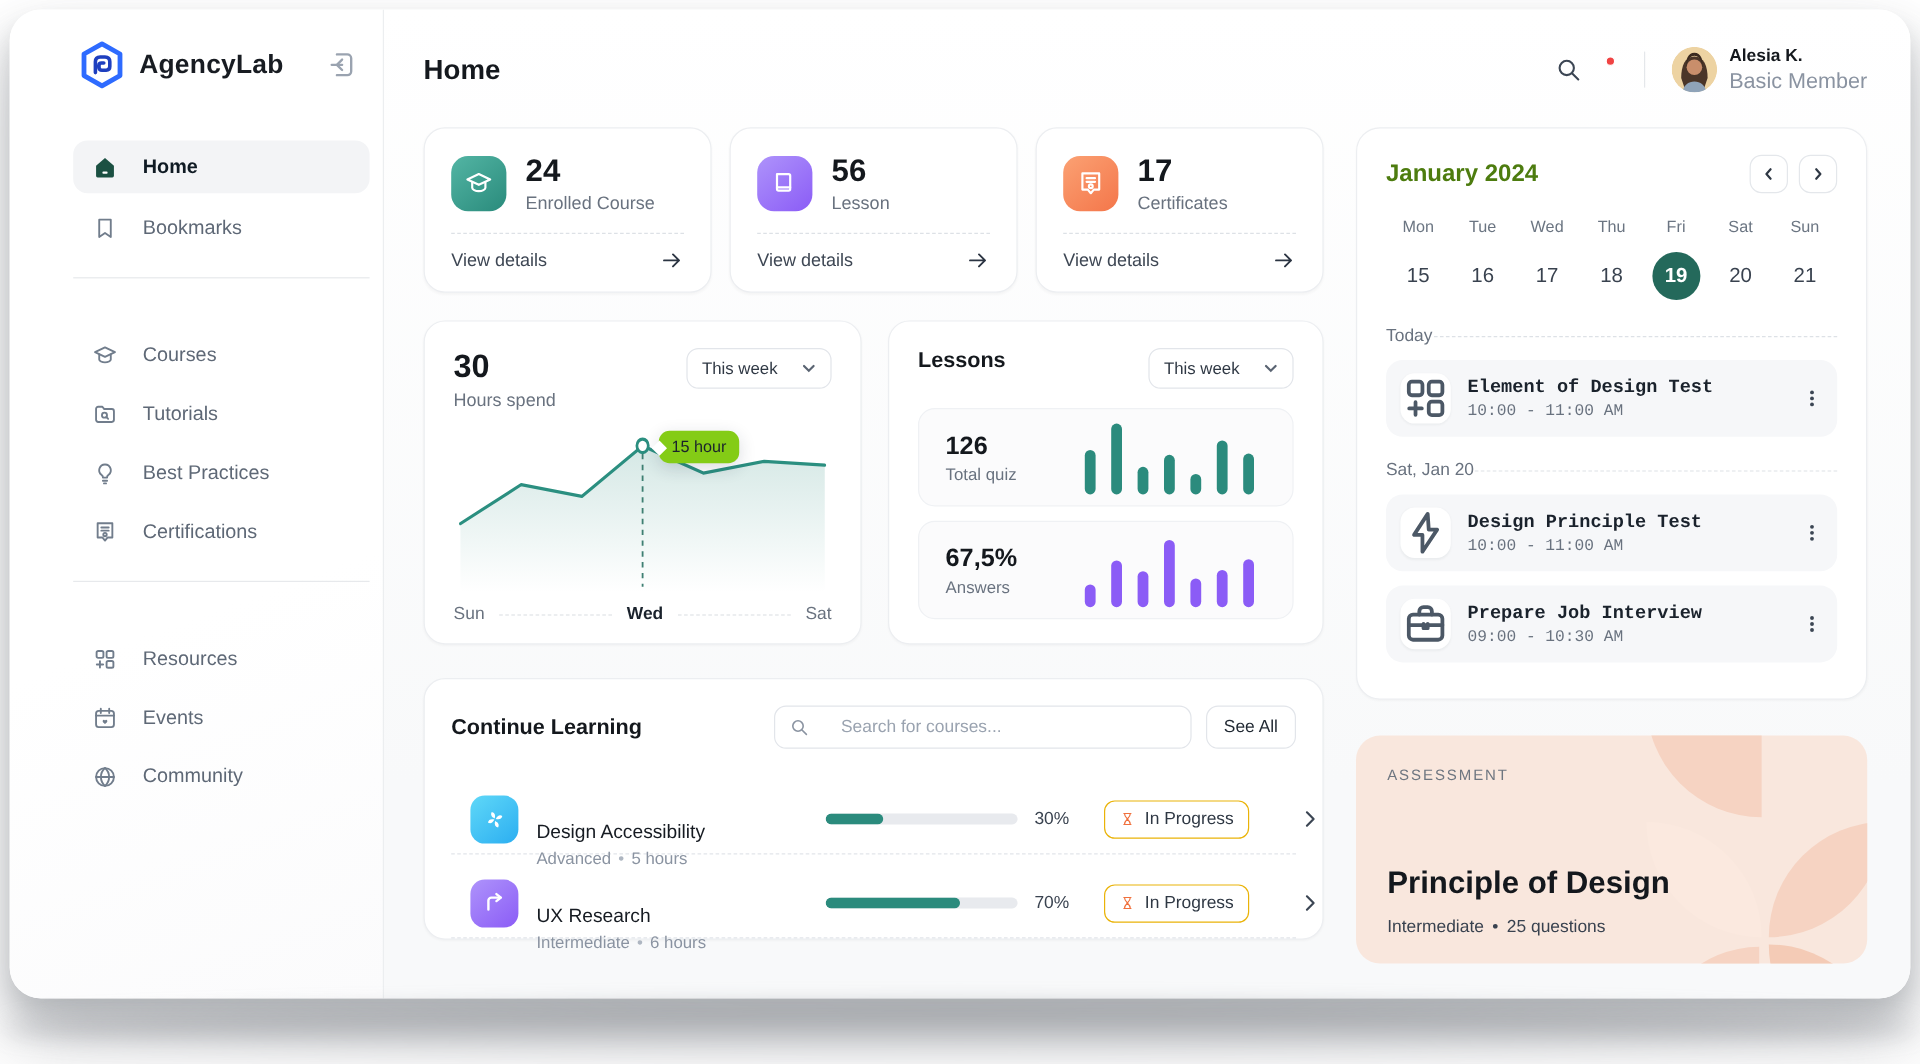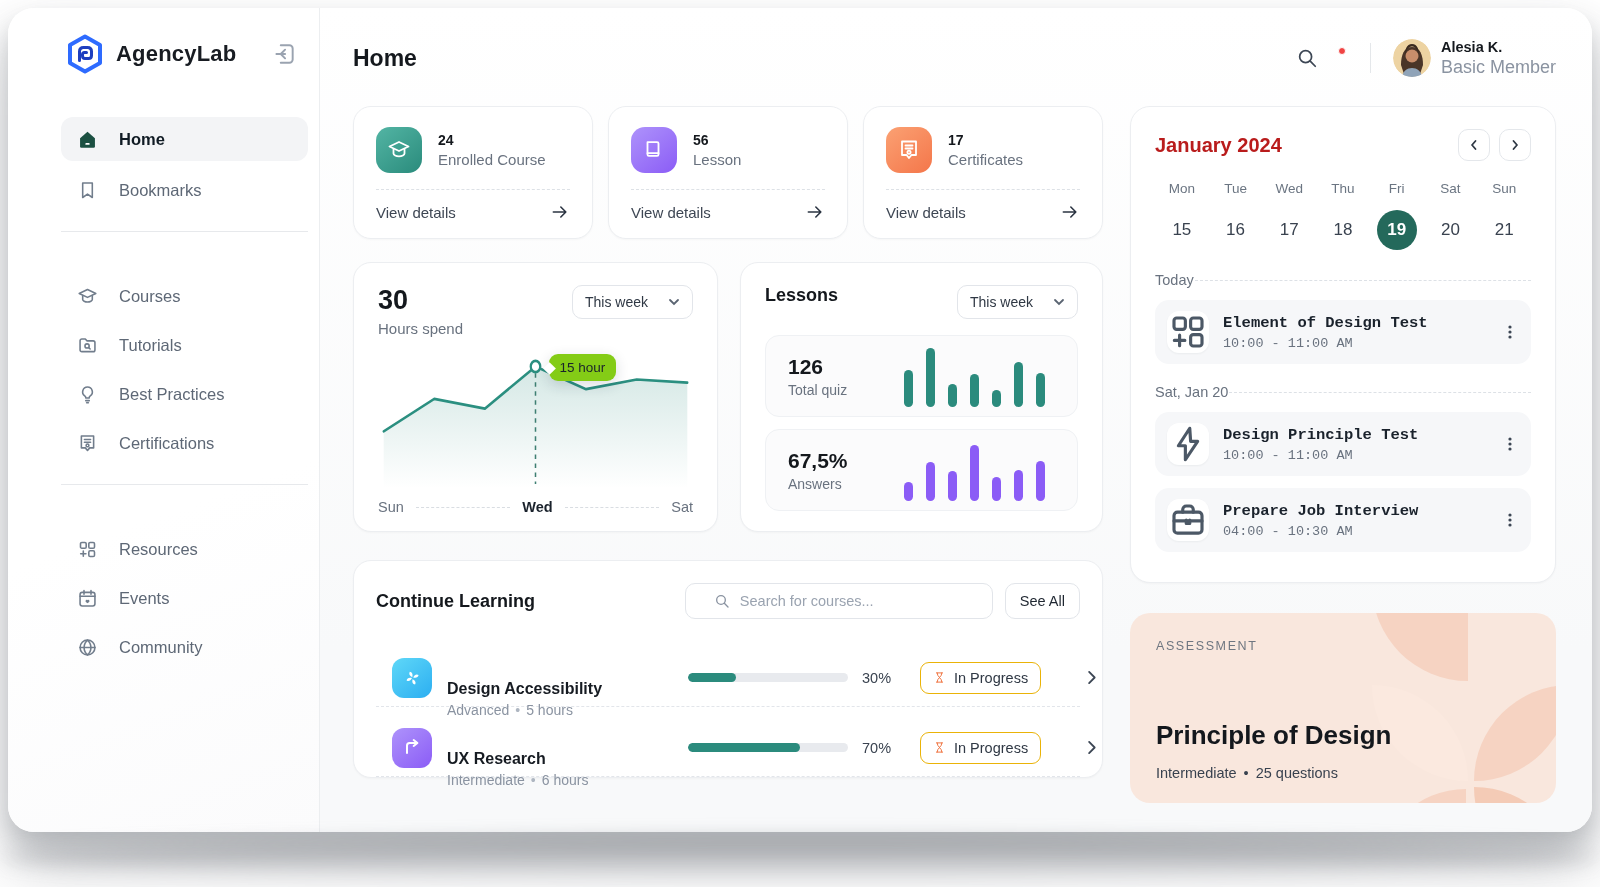--- a/index.html
+++ b/index.html
@@ -48,21 +48,21 @@
 
   
   .stats-row { display:flex; gap:15px; margin-bottom:23px; }
   .stat-card { flex:1; background:#fff; border:1px solid #ECEEF1; border-radius:18px; padding:20px 22px 16px; box-shadow:0 1px 2px rgba(20,30,40,.03); }
   .stat-top { display:flex; align-items:center; gap:16px; }
   .stat-ic { width:46px; height:46px; border-radius:14px; display:flex; align-items:center; justify-content:center; color:#fff; }
   .tone-teal   { background:linear-gradient(140deg,#53B5A4,#2A8B7C); }
   .tone-purple { background:linear-gradient(140deg,#AE93FB,#8B5CF6); }
   .tone-orange { background:linear-gradient(140deg,#FBA173,#F4764A); }
   .tone-cyan   { background:linear-gradient(140deg,#5FD8F8,#2CAEF1); }
-  .stat-value { font-size:14px; font-weight:700; color:#14181D; }
+  .stat-value { font-size:26px; font-weight:700; color:#14181D; }
   .stat-label { font-size:15px; color:#69727F; margin-top:3px; }
   .stat-sep { border-top:1.5px dashed #DDE1E6; margin:16px 0 12px; }
   .stat-link { display:flex; align-items:center; font-size:15px; color:#3E4754; cursor:pointer; }
   .stat-link .arr { margin-left:auto; width:20px; height:20px; color:#2B3442; }
 
   
   .charts-row { display:flex; gap:22px; margin-bottom:28px; }
   .panel { background:#fff; border:1px solid #ECEEF1; border-radius:18px; padding:22px 24px; box-shadow:0 1px 2px rgba(20,30,40,.03); }
   .hours-panel { width:365px; flex:0 0 365px; height:270px; }
   .lessons-panel { flex:1; height:270px; }
@@ -87,46 +87,46 @@
   .mini-card { display:flex; align-items:center; background:#FBFBFC; border:1px solid #EFF1F4; border-radius:14px; height:82px; padding:0 22px; }
   .mini-value { font-size:21px; font-weight:700; color:#14181D; }
   .mini-label { font-size:14px; color:#69727F; margin-top:3px; }
   .bars { display:flex; align-items:flex-end; gap:13px; height:62px; margin-left:auto; margin-right:10px; }
   .bars i { display:block; width:9px; border-radius:5px; }
 
   
   .learning-panel { padding:22px 22px 0; }
   .learn-head { display:flex; align-items:center; gap:12px; margin-bottom:18px; }
   .learn-title { font-size:18px; font-weight:700; color:#14181D; flex:1; }
-  .search-box { display:flex; align-items:center; gap:10px; width:308px; height:36px; border:1px solid #E2E5EA; border-radius:10px; padding:0 28px; background:#fff; }
+  .search-box { display:flex; align-items:center; gap:27px; width:348px; height:36px; border:1px solid #E2E5EA; border-radius:10px; padding:0 12px; background:#fff; }
   .search-box svg { width:16px; height:16px; color:#8A93A1; flex:0 0 16px; }
   .search-box input { border:none; outline:none; flex:1; font-size:14.5px; color:#2F3844; font-family:inherit; background:transparent; }
   .search-box input::placeholder { color:#9AA3B0; }
   .see-all-btn { height:36px; padding:0 14px; border:1px solid #E2E5EA; border-radius:10px; background:#fff; font-size:14.5px; color:#1F2731; font-weight:500; cursor:pointer; font-family:inherit; }
   .tbl-head { display:grid; grid-template-columns:296px 232px 162px 1fr; align-items:center; height:36px;
               background:#F0F2F4; border-radius:9px; padding:0 16px; font-size:15px; color:#49525F; }
   .tbl-row { display:grid; grid-template-columns:296px 232px 162px 1fr; align-items:center; height:70px; padding:0 16px; border-bottom:1.5px dashed #E2E5EA; }
   .course-cell { display:flex; align-items:center; gap:15px; }
   .course-ic { width:40px; height:40px; border-radius:12px; display:flex; align-items:center; justify-content:center; color:#fff; flex:0 0 40px; }
-  .course-name { font-size:16px; font-weight:700; color:#161B22;margin-top:43px; }
+  .course-name { font-size:16px; font-weight:400; color:#161B22;margin-top:43px; }
   .course-meta { font-size:14px; color:#8A93A1; margin-top:4px; }
   .course-meta .dot { margin:0 6px; color:#AEB6C1; }
   .prog-cell { display:flex; align-items:center; gap:14px; }
   .prog-track { width:160px; height:9px; border-radius:6px; background:#E8EAEE; overflow:hidden; }
   .prog-fill { height:100%; border-radius:6px; background:#2B8B7D; }
   .prog-pct { font-size:14.5px; color:#3A4350; }
   .status-badge { display:inline-flex; align-items:center; gap:8px; border:1px solid #eab308; border-radius:9px; padding:7px 12px;
                   font-size:14.5px; color:#2F3844; background:#fff; width:max-content; }
   .status-badge svg { width:13px; height:13px; color:#F0703C; }
   .row-chevron { justify-self:end; width:19px; height:19px; color:#3C4654; cursor:pointer; }
 
   
   .calendar-card { background:#fff; border:1px solid #ECEEF1; border-radius:20px; padding:22px 24px 18px; margin-bottom:30px; box-shadow:0 1px 2px rgba(20,30,40,.03); }
   .cal-head { display:flex; align-items:center; margin-bottom:20px; }
-  .cal-title { font-size:20px; font-weight:700; color:#b91c1c; flex:1; }
+  .cal-title { font-size:20px; font-weight:700; color:#4d7c0f; flex:1; }
   .cal-nav { display:flex; gap:9px; }
   .cal-nav button { width:32px; height:32px; border:1px solid #E4E7EB; background:#fff; border-radius:10px; display:flex; align-items:center; justify-content:center; cursor:pointer; color:#2F3844; }
   .cal-nav svg { width:12px; height:12px; }
   .day-grid { display:grid; grid-template-columns:repeat(7,1fr); text-align:center; row-gap:14px; margin-bottom:22px; }
   .dayname { font-size:13.5px; color:#6B7582; }
   .datecell { display:flex; align-items:center; justify-content:center; }
   .datenum { width:40px; height:40px; display:flex; align-items:center; justify-content:center; font-size:17px; color:#39424F; font-weight:500; border-radius:50%; cursor:pointer; }
   .datenum.selected { background:#24695B; color:#fff; font-weight:700; }
   .cal-section { display:flex; align-items:center; gap:1px; font-size:14.5px; color:#69727F; margin:20px 0 12px; }
   .cal-section .rule { flex:1; border-top:1.5px dashed #DDE1E6; }
@@ -635,21 +635,21 @@
         <span class="event-ic">
                   <svg viewBox="0 0 24 24" fill="none" stroke="currentColor" stroke-width="1.8" stroke-linecap="round" stroke-linejoin="round" style="width:100%;height:100%">
                     <rect x="4" y="7.5" width="16" height="12" rx="2"></rect>
                     <path d="M9 7.5V6a2 2 0 0 1 2-2h2a2 2 0 0 1 2 2v1.5"></path>
                     <path d="M4 12.5h16"></path>
                     <path d="M11 12v2h2v-2"></path>
                   </svg>
                 </span>
         <span>
                   <div class="event-title">Prepare Job Interview</div>
-        <div class="event-time">04:00 - 10:30 AM</div>
+        <div class="event-time">09:00 - 10:30 AM</div>
                 </span>
         <span class="kebab"><svg viewBox="0 0 18 18" fill="currentColor" style="width:100%;height:100%">
                     <circle cx="9" cy="4" r="1.6"></circle>
                     <circle cx="9" cy="9" r="1.6"></circle>
                     <circle cx="9" cy="14" r="1.6"></circle>
                   </svg></span>
       </div>
             </div>
         </section>
 

